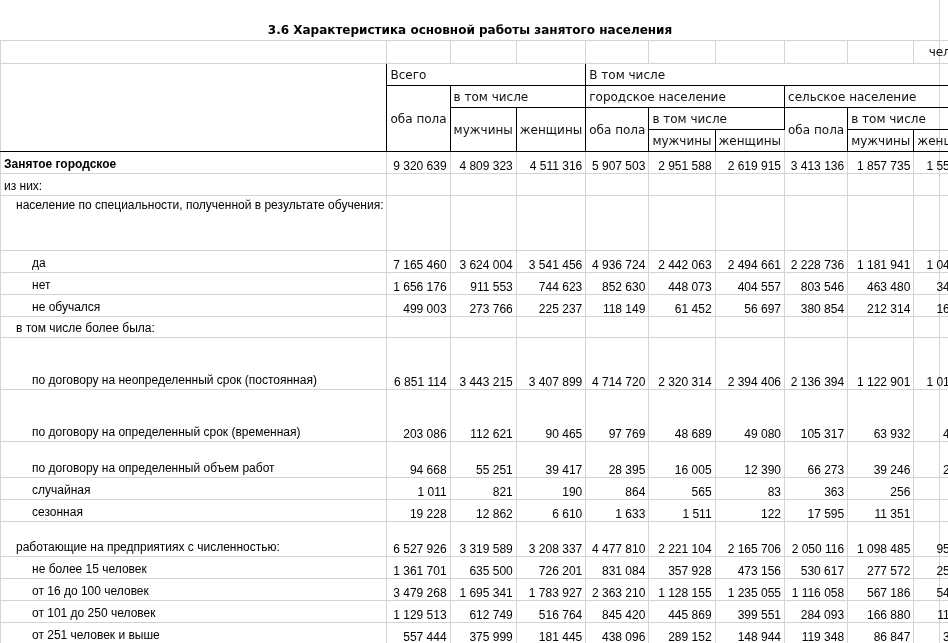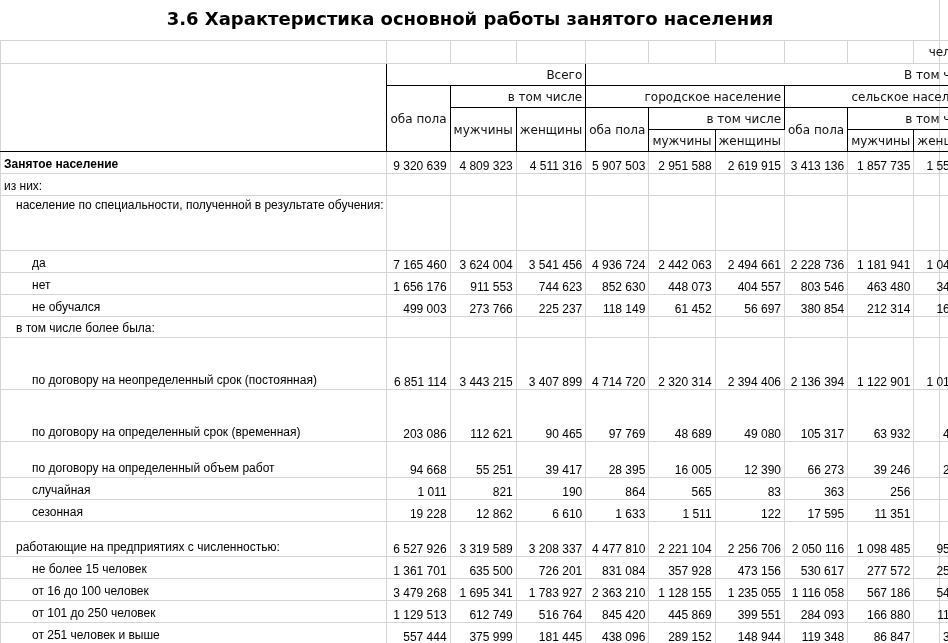--- a/index.html
+++ b/index.html
@@ -1,20 +1,20 @@
 <!DOCTYPE html>
 <html><head>
 <meta charset="utf-8">
 <style>
   html, body { margin:0; padding:0; background:#ffffff; }
   body { width:948px; height:643px; overflow:hidden; position:relative; font-family:"Liberation Sans", sans-serif; color:#000; }
-  .title { position:absolute; left:0; top:0; width:940px; height:40px; line-height:38px; text-align:center; font-family:"DejaVu Sans", sans-serif; font-weight:bold; font-size:18px; }
+  .title { position:absolute; left:0; top:11px; width:940px; height:40px; line-height:38px; text-align:center; font-family:"DejaVu Sans", sans-serif; font-weight:bold; font-size:12px; }
   table.grid { position:absolute; left:0; top:40px; border-collapse:collapse; table-layout:fixed; }
   table.grid td { border:1px solid #d4d4d4; padding:0 3px; font-size:12px; overflow:hidden; white-space:nowrap; }
-  .hdr td { font-family:"DejaVu Sans", sans-serif; font-size:11px; text-align:right; color:#111; }
+  .hdr td { font-family:"DejaVu Sans", sans-serif; font-size:11px; text-align:left; color:#111; }
   td.unit { text-align:right; border-left-color:transparent !important; }
   td.num { text-align:right; vertical-align:bottom; padding-bottom:2px; }
   td.lbl { vertical-align:bottom; padding-bottom:2px; white-space:normal; line-height:17px; }
   td.lbl.top { vertical-align:top; }
   .bold { font-weight:bold; }
   .i1 { padding-left:15px !important; }
   .i2 { padding-left:31px !important;margin-left:28px; }
   
   .tb { border-top:1.5px solid #000 !important; }
   .bb { border-bottom:1.5px solid #000 !important; }
@@ -80,21 +80,21 @@
   </tr>
 
   <tr style="height:22px" class="hdr">
     <td class="bb rb">мужчины</td>
     <td class="bb rb">женщины</td>
     <td class="bb rb">мужчины</td>
     <td class="bb rb">женщины</td>
   </tr>
 
   <tr style="height:22px">
-    <td class="lbl bold">Занятое население</td>
+    <td class="lbl bold">Занятое городское</td>
     <td class="num">9 320 639</td>
         <td class="num">4 809 323</td>
         <td class="num">4 511 316</td>
         <td class="num">5 907 503</td>
         <td class="num">2 951 588</td>
         <td class="num">2 619 915</td>
         <td class="num">3 413 136</td>
         <td class="num">1 857 735</td>
         <td class="num">1 555 401</td>
   </tr>
@@ -230,21 +230,21 @@
         <td class="num">11 351</td>
         <td class="num">6 244</td>
   </tr>
   <tr style="height:35px">
     <td class="lbl i1">работающие на предприятиях с численностью:</td>
     <td class="num">6 527 926</td>
         <td class="num">3 319 589</td>
         <td class="num">3 208 337</td>
         <td class="num">4 477 810</td>
         <td class="num">2 221 104</td>
-        <td class="num">2 256 706</td>
+        <td class="num">2 165 706</td>
         <td class="num">2 050 116</td>
         <td class="num">1 098 485</td>
         <td class="num">951 631</td>
   </tr>
   <tr style="height:22px">
     <td class="lbl i2">не более 15  человек</td>
     <td class="num">1 361 701</td>
         <td class="num">635 500</td>
         <td class="num">726 201</td>
         <td class="num">831 084</td>

